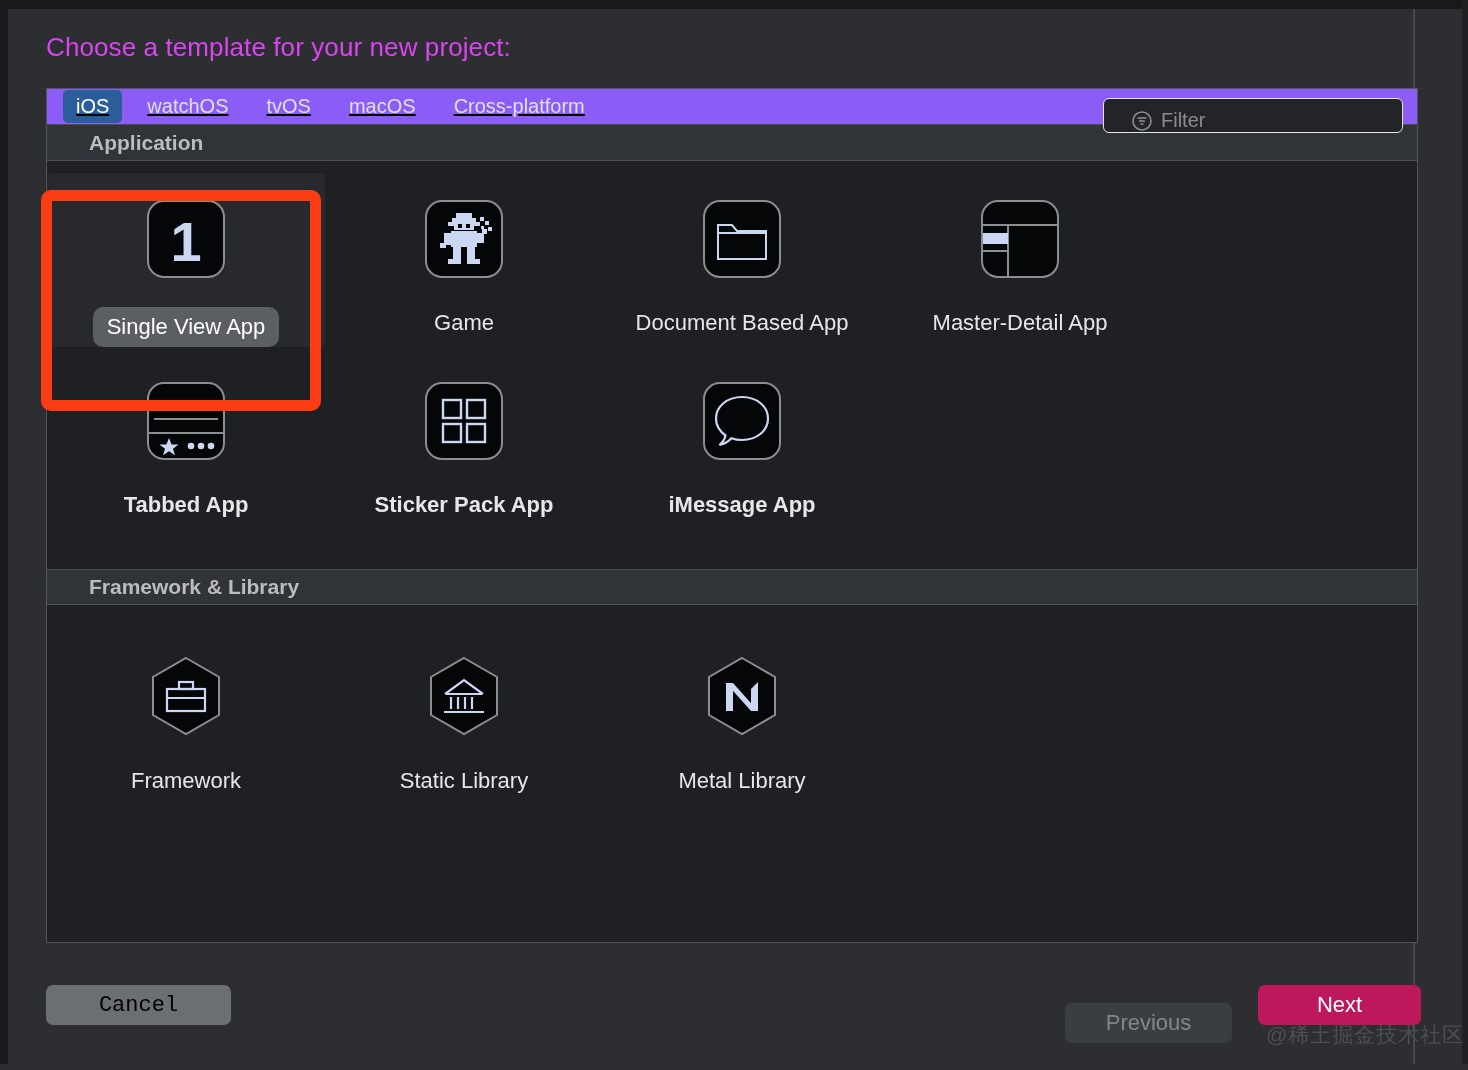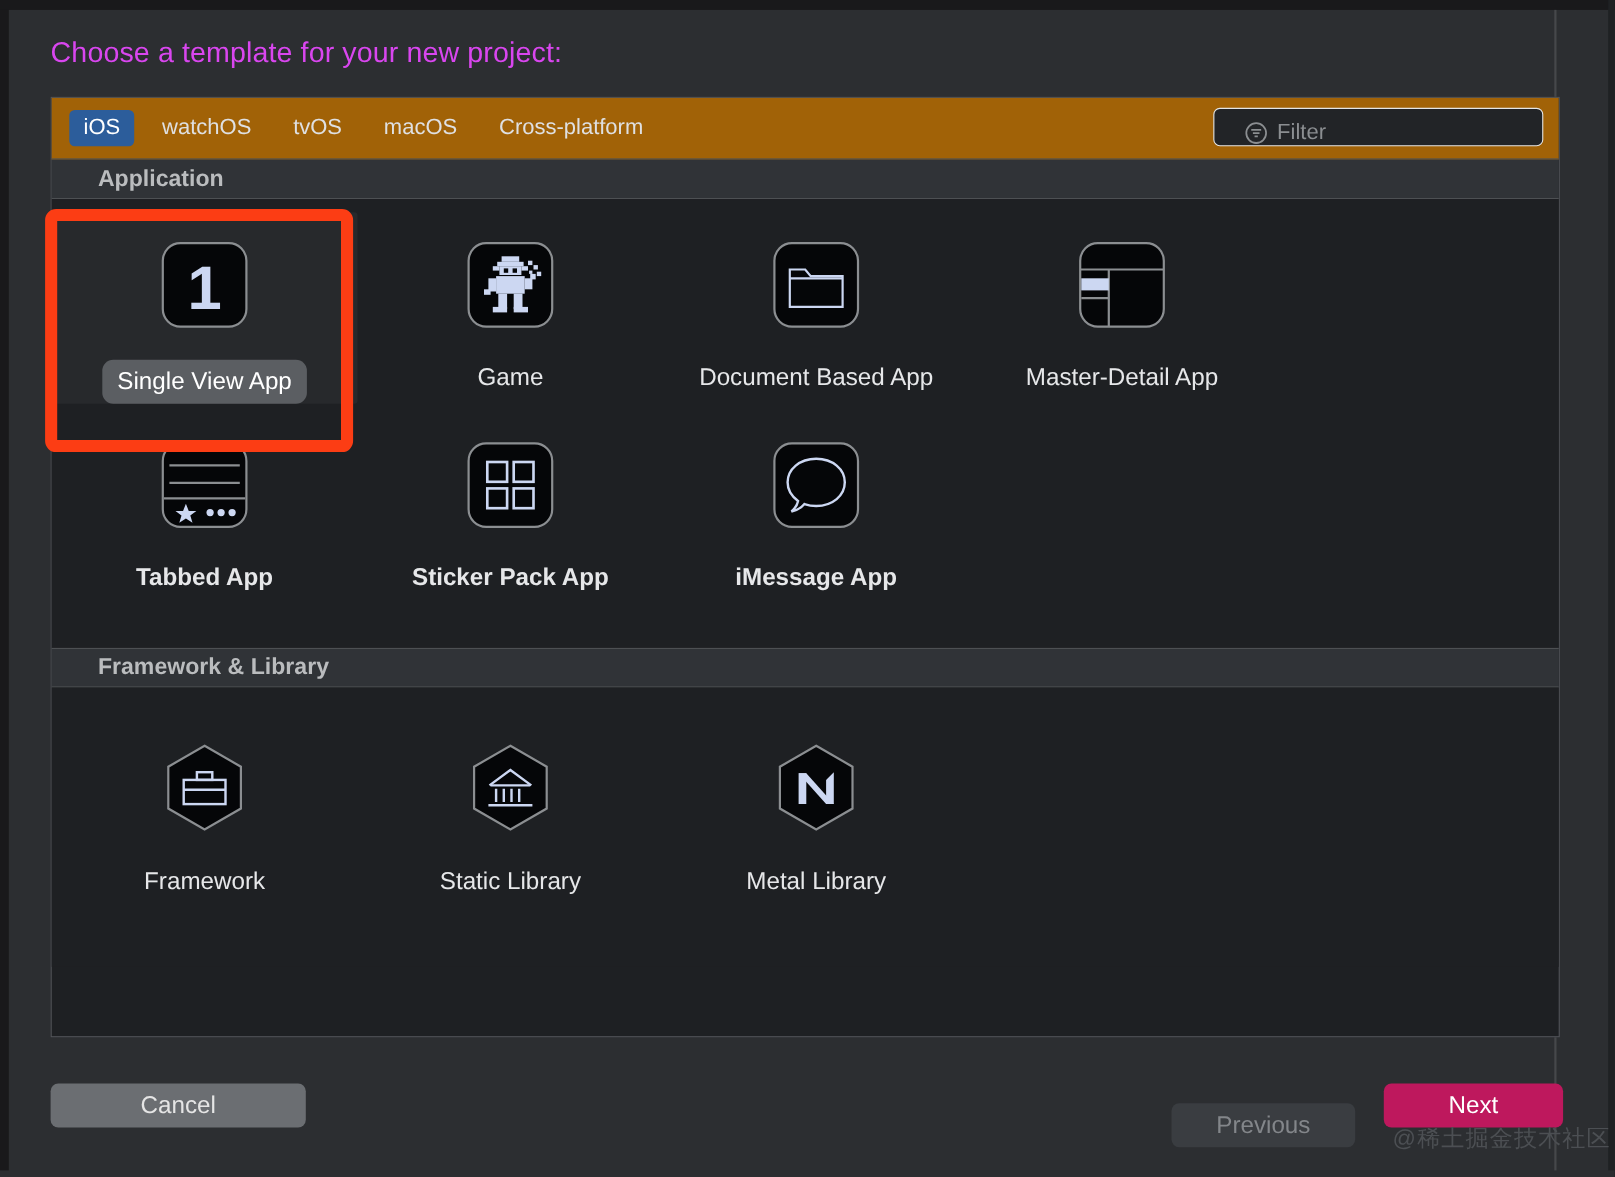--- a/index.html
+++ b/index.html
@@ -46,24 +46,24 @@
   .template-box {
     position: absolute; left: 46px; top: 88px;
     width: 1372px; height: 855px;
     border: 1px solid #53565a;
     background: #1e2023;
   }
 
   
   .tabbar {
     position: relative;
-    height: 56px;
-    background: #a16207;
+    height: 36px;
+    background: #8b5cf6;
     border-bottom: 1px solid #4d5053;
-    display: flex; align-items: center;
+    display: flex; align-items: center; text-decoration: underline;
   }
   .tab {
     font-size: 20px; color: #dfe0e2;
     padding: 5px 13px; margin-left: 12px;
     border-radius: 5px;
     white-space: nowrap;
   }
   .tab:first-child { margin-left: 16px; }
   .tab.selected {
     background: #2c5d9b; color: #ffffff;
@@ -144,22 +144,22 @@
   }
 
   
   .btn {
     position: absolute;
     height: 40px; border-radius: 7px;
     display: flex; align-items: center; justify-content: center;
     font-size: 22px;
   }
   .btn-cancel {
-    left: 46px; top: 985px; width: 232px;
-    background: #6b6e72; color: #e5e5e5;
+    left: 46px; top: 985px; width: 185px;
+    background: #6b6e72; color: #000000; font-family: Liberation Mono, monospace;
   }
   .btn-previous {
     left: 1065px; top: 1003px; width: 167px;
     background: #3a3d41; color: #83868a;
   }
   .btn-next {
     left: 1258px; top: 985px; width: 163px;
     background: #be185d; color: #ffffff;
   }
 

